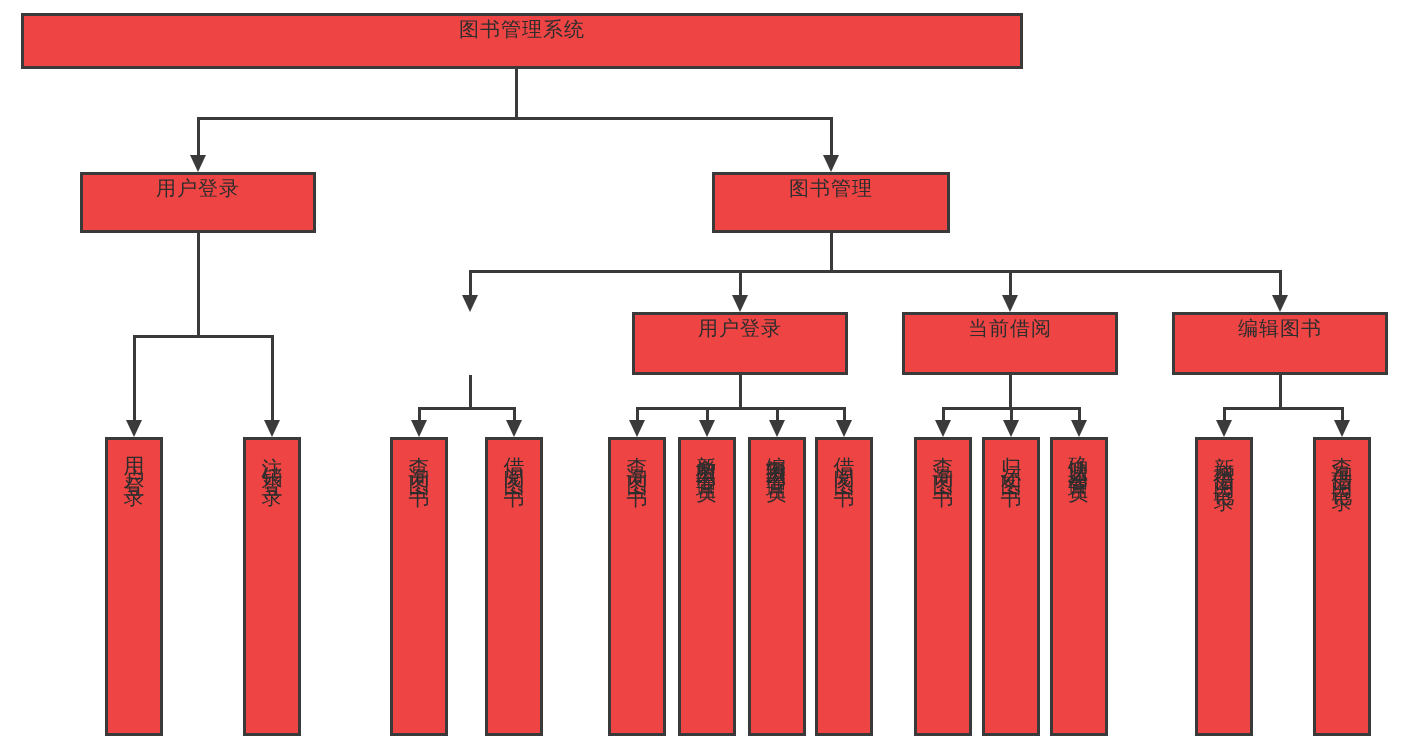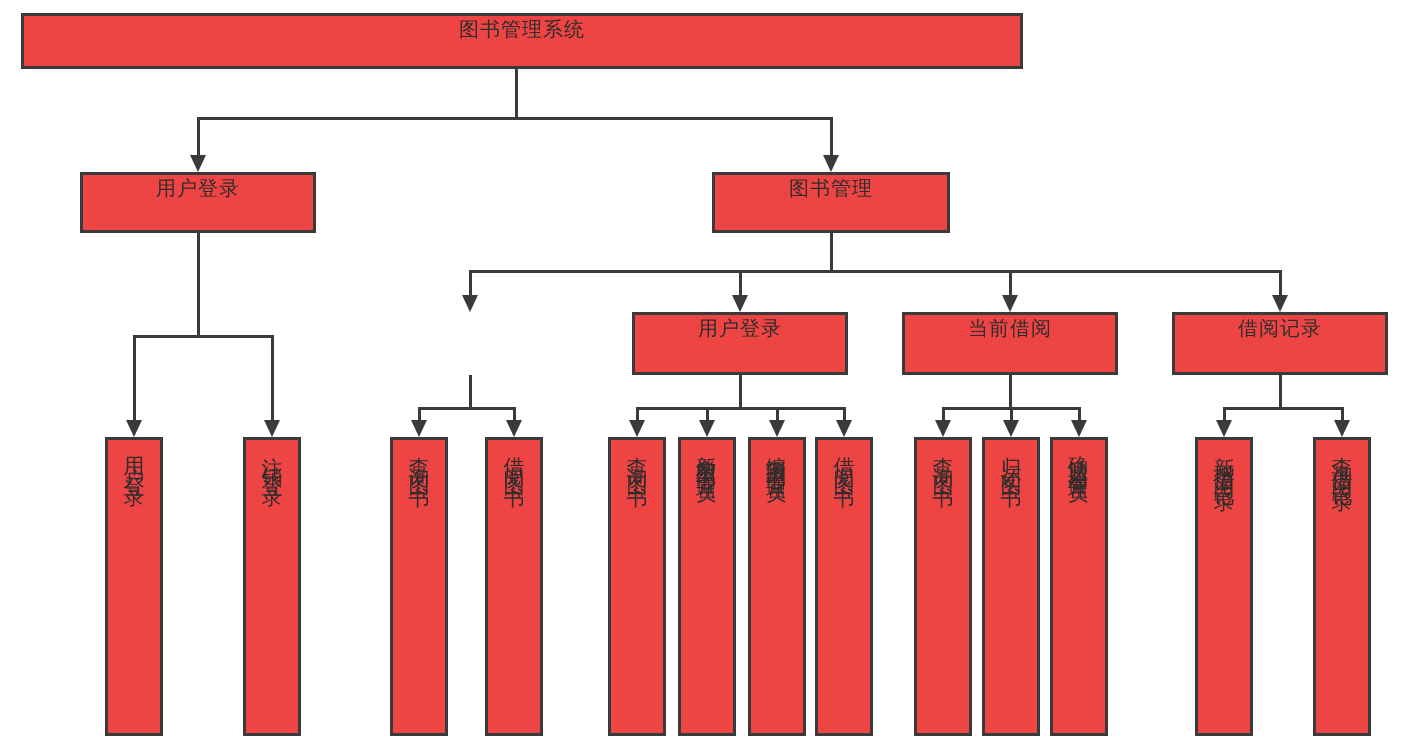--- a/index.html
+++ b/index.html
@@ -48,21 +48,21 @@
     <span>图书管理</span>
   </div>
 
   <div class="box hbox" style="left:632px;top:312px;width:216px;height:63px;">
     <span>用户登录</span>
   </div>
   <div class="box hbox" style="left:902px;top:312px;width:216px;height:63px;">
     <span>当前借阅</span>
   </div>
   <div class="box hbox" style="left:1172px;top:312px;width:216px;height:63px;">
-    <span>借阅记录</span>
+    <span>编辑图书</span>
   </div>
 
   <div class="box vbox v4" style="left:105px;">
     <span>用户登录</span>
   </div>
   <div class="box vbox v4" style="left:243px;">
     <span>注销登录</span>
   </div>
 
   <div class="box vbox v4" style="left:390px;">

